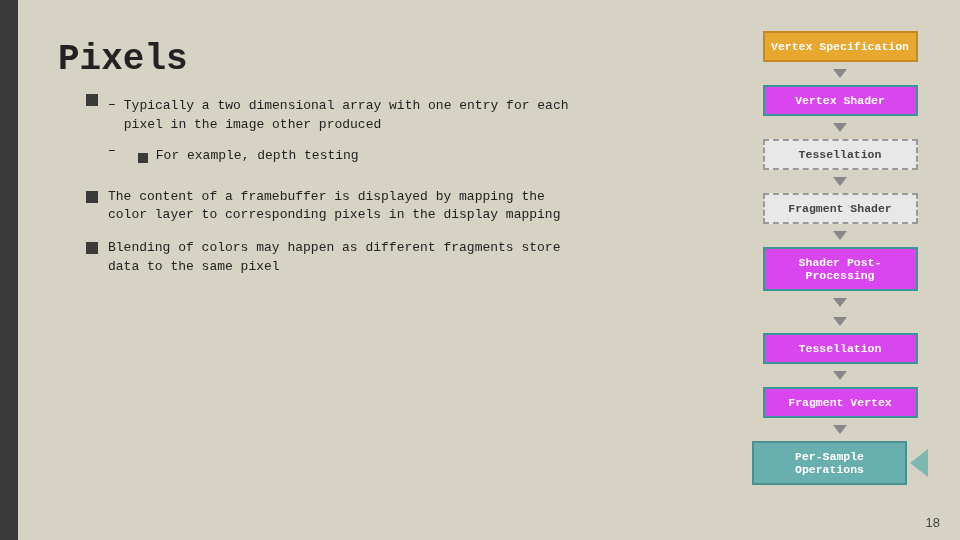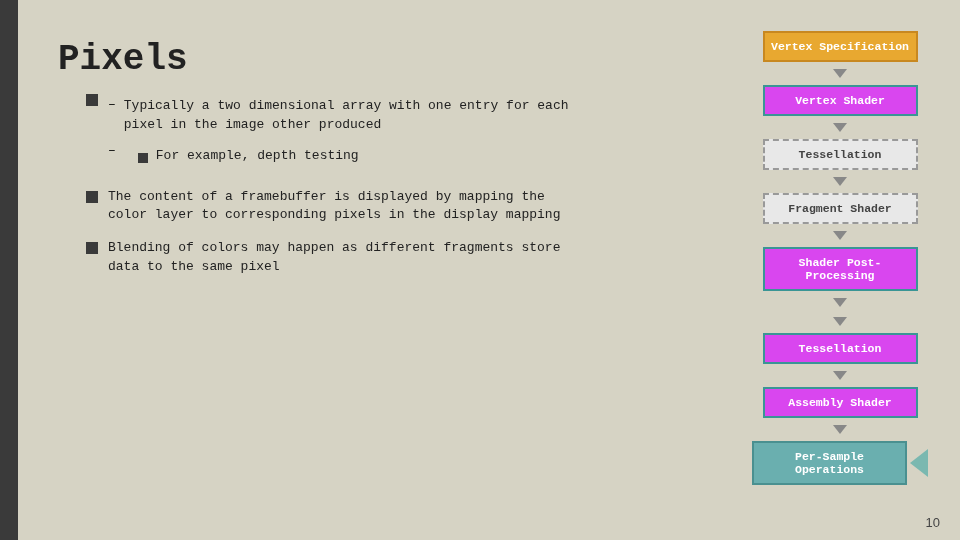--- a/index.html
+++ b/index.html
@@ -236,25 +236,25 @@
     <div class="arrow-down"></div>
 
     <div class="pipeline-box solid-teal">Shader Post-Processing</div>
     <div class="arrow-down"></div>
 
     <div class="arrow-down"></div>
 
     <div class="pipeline-box solid-teal">Tessellation</div>
     <div class="arrow-down"></div>
 
-    <div class="pipeline-box solid-teal">Assembly Shader</div>
+    <div class="pipeline-box solid-teal">Fragment Vertex</div>
     <div class="arrow-down"></div>
 
     <div class="per-sample-row">
       <div class="pipeline-box solid-teal" style="background-color:#6aafaf; border-color:#4a9090;">Per-Sample Operations</div>
       <div class="per-sample-arrow"></div>
     </div>
 
   </div>
 
 </div>
 
-<div class="page-number">10</div>
+<div class="page-number">18</div>
 
 </body></html>

